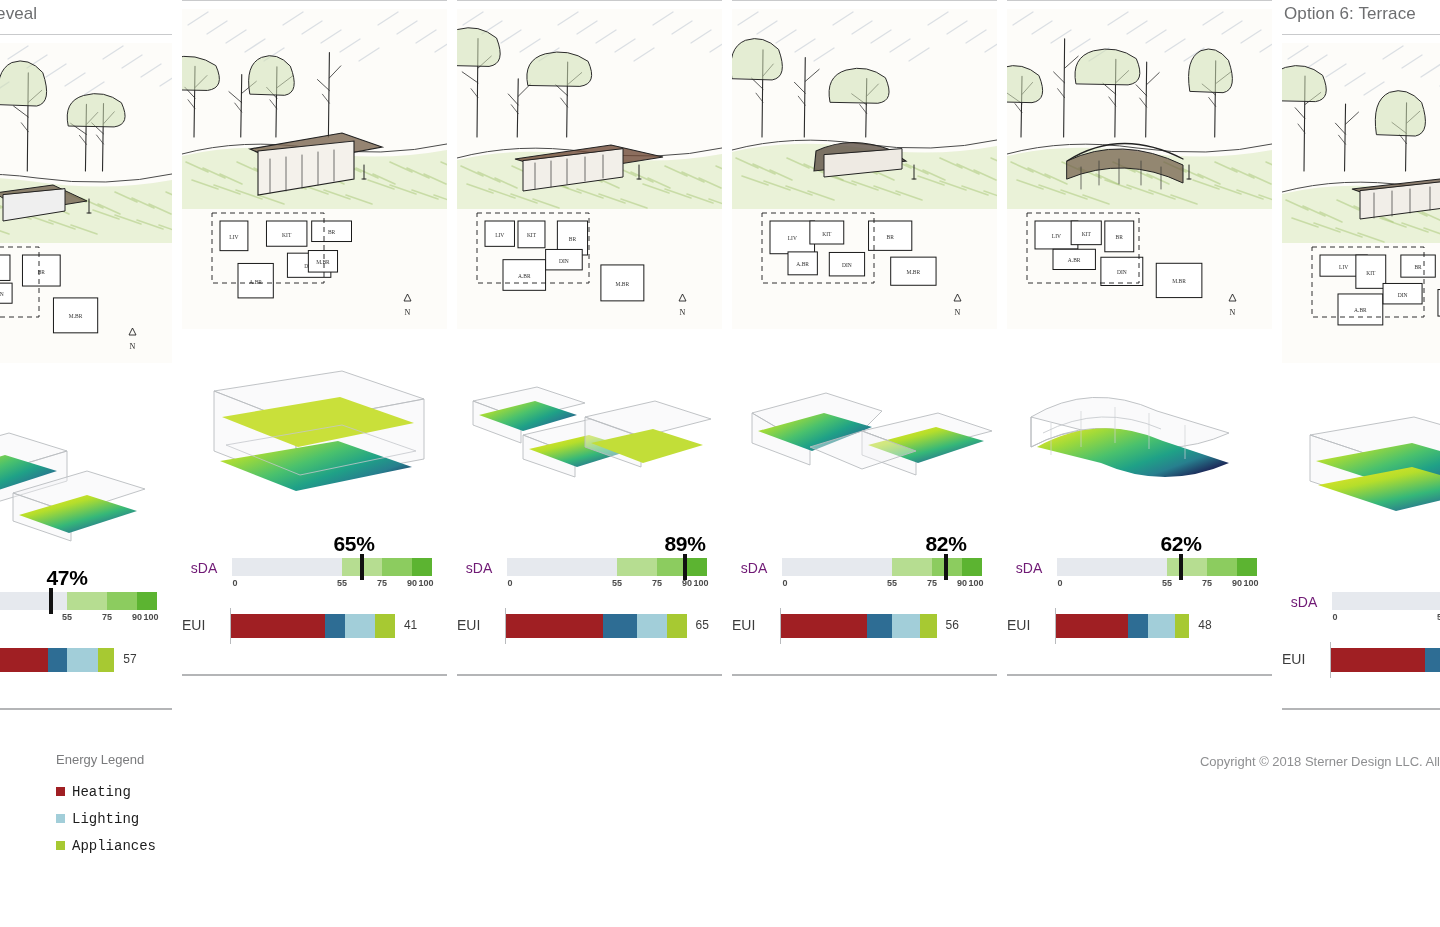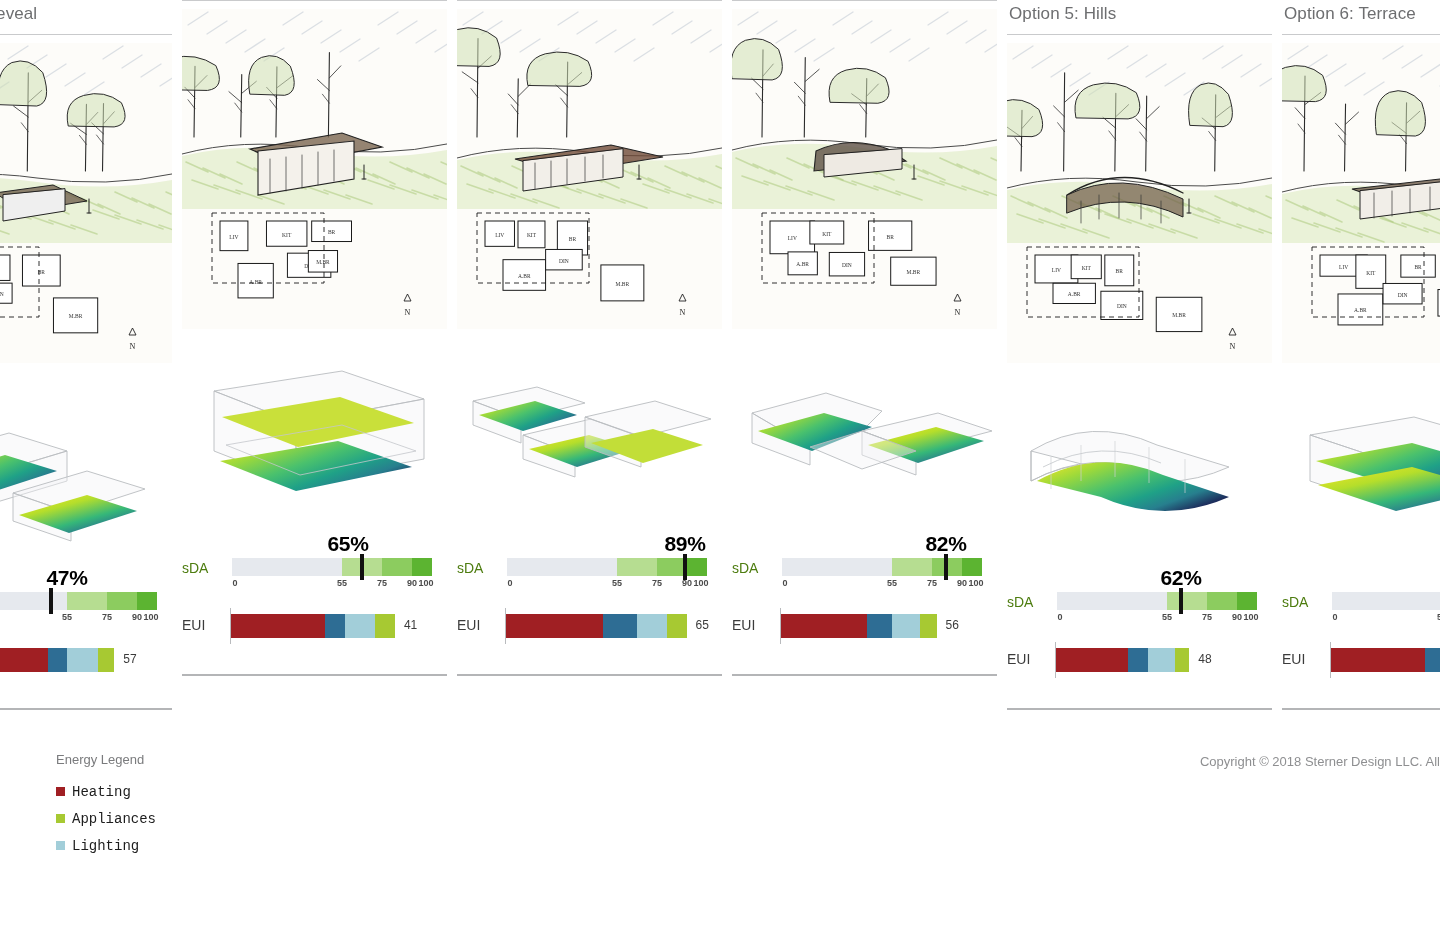--- a/index.html
+++ b/index.html
@@ -35,22 +35,22 @@
 
   
   .metrics { width: 265px; margin-top: 6px; position: relative; }
 
   .sda-row { position: relative; height: 62px; }
   .sda-pct {
     position: absolute; top: 0; font-size: 21px; font-weight: bold; color: #000;
     transform: translateX(-50%); white-space: nowrap; letter-spacing: -0.3px;
   }
   .sda-label {
-    position: absolute; left: 0; top: 28px; font-size: 14px; color: #4d7c0f;
-    width: 44px; text-align: left;
+    position: absolute; left: 0; top: 28px; font-size: 14px; color: #701a75;
+    width: 44px; text-align: center;
   }
   .sda-track {
     position: absolute; left: 50px; top: 26px; width: 200px; height: 18px;
     display: flex; background: #e6e9ee;
   }
   .seg { height: 100%; }
   .sda-marker {
     position: absolute; top: 22px; width: 4px; height: 26px; background: #111;
   }
   .sda-ticks { position: absolute; left: 50px; top: 46px; width: 200px; height: 14px; }
@@ -392,21 +392,21 @@
       <path d="M30 62 L148 42 L222 68 L106 92 z" fill="#c9e03a"></path>
       <path d="M28 106 L146 86 L220 112 L104 136 z" fill="url(#hm1)"></path>
       <path d="M34 90 L150 70 L224 96 L108 120 z" fill="none" stroke="#c4c7cb" stroke-width="0.8"></path>
     </g>
             </g>
   </svg>
     </div>
 
     <div class="metrics">
       <div class="sda-row">
-        <div class="sda-pct" style="left:166px">65%</div>
+        <div class="sda-pct" style="left:172px">65%</div>
         <div class="sda-label">sDA</div>
         <div class="sda-track">
               <div class="seg" style="width:55%;background:#e6e9ee"></div>
               <div class="seg" style="width:20%;background:#b6dd91"></div>
               <div class="seg" style="width:15%;background:#8ccc5f"></div>
               <div class="seg" style="width:10%;background:#5cb431"></div>
             </div>
         <div class="sda-marker" style="left:178px"></div>
         <div class="sda-ticks">
               <span class="tick" style="left:3px">0</span>
@@ -757,21 +757,20 @@
               <div class="seg" style="width:27.77777777777778px;background:#a2ced9"></div>
               <div class="seg" style="width:16.666666666666664px;background:#a7c932"></div>
             </div>
         <div class="eui-val" style="left:213.55555555555554px">56</div>
       </div>
 
       <div class="col-rule"></div>
     </div>
   </div>
       <div class="col">
-    <div class="col-title">Option 5: Hills</div>
     <div class="title-rule"></div>
 
     <div class="sketch">
       <svg class="sk-svg" viewBox="0 0 265 320" preserveAspectRatio="none" xmlns="http://www.w3.org/2000/svg">
     <rect width="265" height="320" fill="#fdfcf9"></rect>
     <g stroke-linecap="round">
       <path d="M0 145 q60 -16 130 -6 q70 10 135 -4" fill="none" stroke="#4b4b4b" stroke-width="1"></path>
       <path d="M0 147 q60 -14 130 -4 q70 10 135 -2 L265 200 L0 200 z" fill="#d7e8b8" fill-opacity=".5" stroke="none"></path>
       <g stroke="#9fc06a" stroke-width="1.6" stroke-opacity=".45">
         <path d="M4 153 l22 10" fill="none"></path>
@@ -1095,24 +1094,24 @@
     </div>
 
   <div class="legend">
     <div class="legend-title">Energy Legend</div>
     <div id="legend-items">
         <div class="legend-item">
           <span class="swatch" style="background:#a01f23"></span>
      <span class="legend-text">Heating</span>
         </div>
         <div class="legend-item">
+          <span class="swatch" style="background:#a2ced9"></span>
+     <span class="legend-text">Lighting</span>
+        </div>
+        <div class="legend-item">
           <span class="swatch" style="background:#a7c932"></span>
      <span class="legend-text">Appliances</span>
         </div>
-        <div class="legend-item">
-          <span class="swatch" style="background:#a2ced9"></span>
-     <span class="legend-text">Lighting</span>
-        </div>
       </div>
   </div>
 
   <div class="copyright">Copyright © 2018 Sterner Design LLC. All</div>
 </div>
 
 </body></html>

